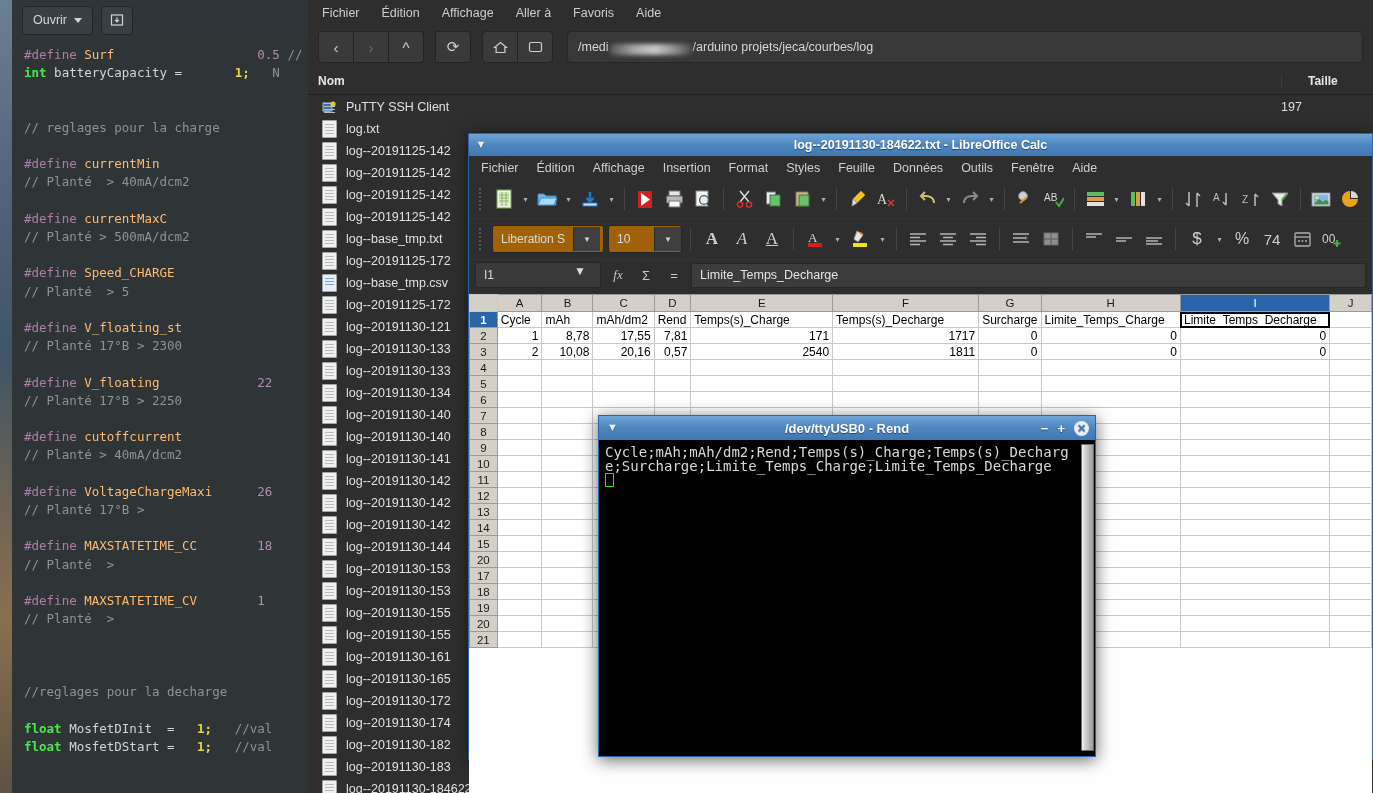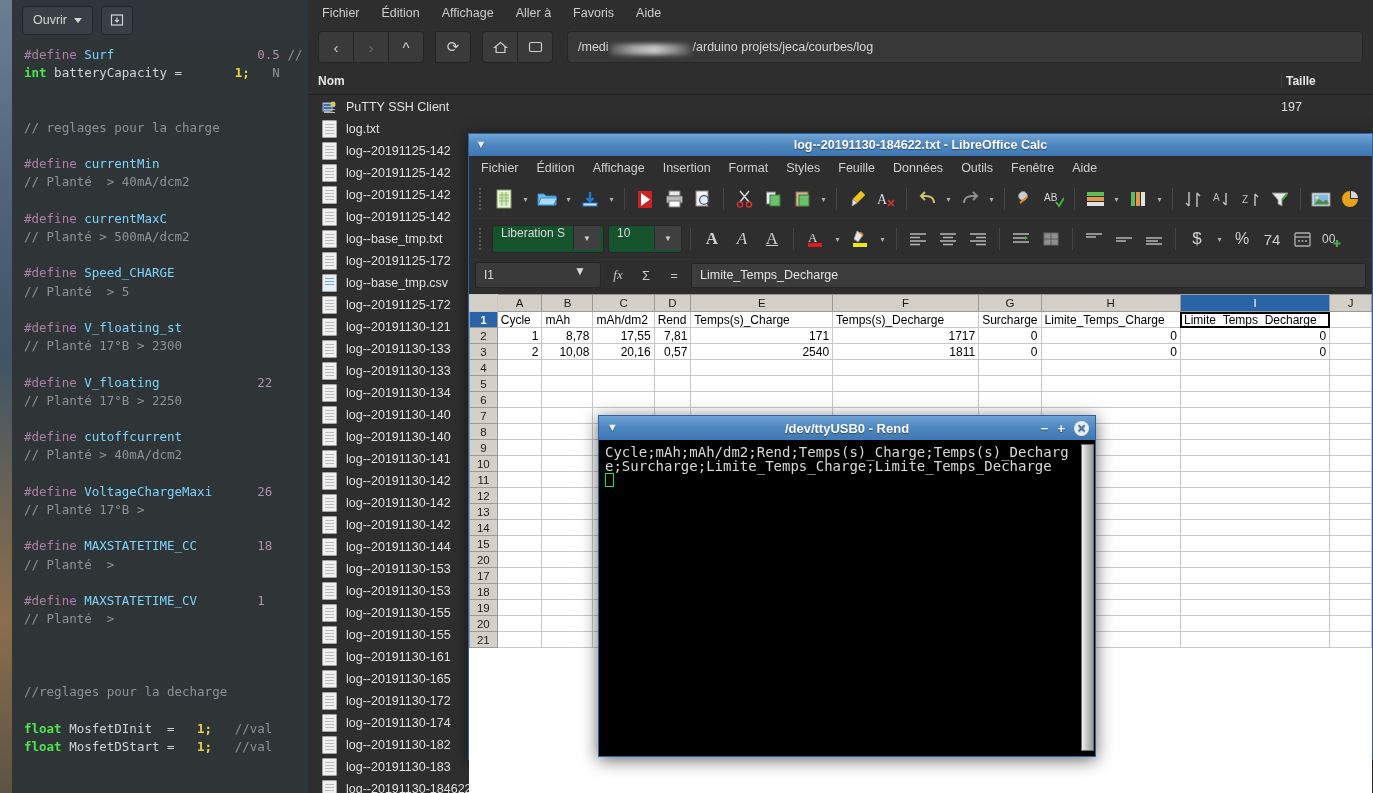--- a/index.html
+++ b/index.html
@@ -33,21 +33,21 @@
     border-top:5px solid #d3d7cf;display:inline-block;
   }
   .hb-icon-btn{width:30px;justify-content:center;padding:0;}
   #code{
     position:absolute;left:0;top:40px;width:296px;height:753px;
     overflow:hidden;background:#2f3436;
     font-family:"DejaVu Sans Mono", monospace;font-size:12.5px;line-height:18.2px;
     padding:6px 0 0 12px;box-sizing:border-box;white-space:pre;
   }
   .c-def{color:#ad7fa8;}
-  .c-name{color:#7dd3fc;}
+  .c-name{color:#fdba74;}
   .c-num{color:#e9d44a;font-weight:bold;}
   .c-kw{color:#4ee44e;font-weight:bold;}
   .c-com{color:#8d9398;}
   .c-plain{color:#cfd5da;}
   .c-val{color:#b08fb0;}
   
   #fm{
     position:absolute;left:308px;top:0;width:1065px;height:793px;
     background:#2e2e2e;
   }
@@ -78,21 +78,21 @@
   .blur-chunk{
     display:inline-block;width:82px;height:11px;margin:0 1px;
     background:linear-gradient(90deg,#565656,#a9a9a9 30%,#c9c9c9 55%,#8d8d8d 80%,#4a4a4a);
     filter:blur(2.2px);border-radius:3px;position:relative;top:2px;
   }
   #fm-colhead{
     height:26px;background:#2e2e2e;border-bottom:1px solid #1f1f1f;
     display:flex;align-items:center;font-size:12px;color:#e6e6e6;font-weight:bold;
   }
   #fm-colhead .ch-name{padding-left:10px;flex:1;}
-  #fm-colhead .ch-size{width:92px;border-left:1px solid #3d3d3d;padding-left:4px;box-sizing:border-box;}
+  #fm-colhead .ch-size{width:92px;border-left:1px solid #3d3d3d;padding-left:26px;box-sizing:border-box;}
   #fm-list{
     position:absolute;left:0;top:96px;width:1065px;height:697px;overflow:hidden;
     background:#2e2e2e;
   }
   .fm-row{height:22px;display:flex;align-items:center;font-size:12.5px;color:#e0e0e0;}
   .fm-row .fi{
     width:13px;height:16px;margin:0 9px 0 14px;flex:none;position:relative;
     background:#f0f0f0;border:1px solid #a5a5a5;border-radius:1px;
   }
   .fm-row .fi::after{
@@ -133,22 +133,22 @@
   #calc-tb2{
     height:40px;background:#2e2e2e;display:flex;align-items:center;gap:4px;padding:0 6px;
     border-top:1px solid #333;
   }
   .grip{width:5px;height:22px;display:flex;flex-direction:column;justify-content:space-between;margin:0 4px;}
   .grip i{display:block;width:2px;height:2px;background:#666;border-radius:50%;}
   .ic{width:26px;height:26px;display:flex;align-items:center;justify-content:center;font-size:15px;color:#cdcdcd;position:relative;}
   .ic-drop{width:11px;height:24px;display:flex;align-items:center;justify-content:center;color:#b0b0b0;font-size:8px;}
   .sep{width:1px;height:22px;background:#454545;margin:0 4px;}
   .fontbox{
-    height:26px;background:#14532d;border:1px solid #262626;border-radius:3px;
-    display:flex;color:#dcdcdc;font-size:12px;
+    height:26px;background:#a16207;border:1px solid #262626;border-radius:3px;
+    display:flex;align-items:center;color:#dcdcdc;font-size:12px;
   }
   .fontbox .fb-text{padding:0 8px;white-space:nowrap;overflow:hidden;}
   .fontbox .fb-arrow{
     width:26px;height:24px;border-left:1px solid #2c2c2c;background:#3f3f3f;
     display:flex;align-items:center;justify-content:center;font-size:8px;color:#d0d0d0;
   }
   #calc-formula{
     height:30px;background:#2e2e2e;display:flex;align-items:center;padding:0 6px;gap:6px;
     border-top:1px solid #333;
   }

